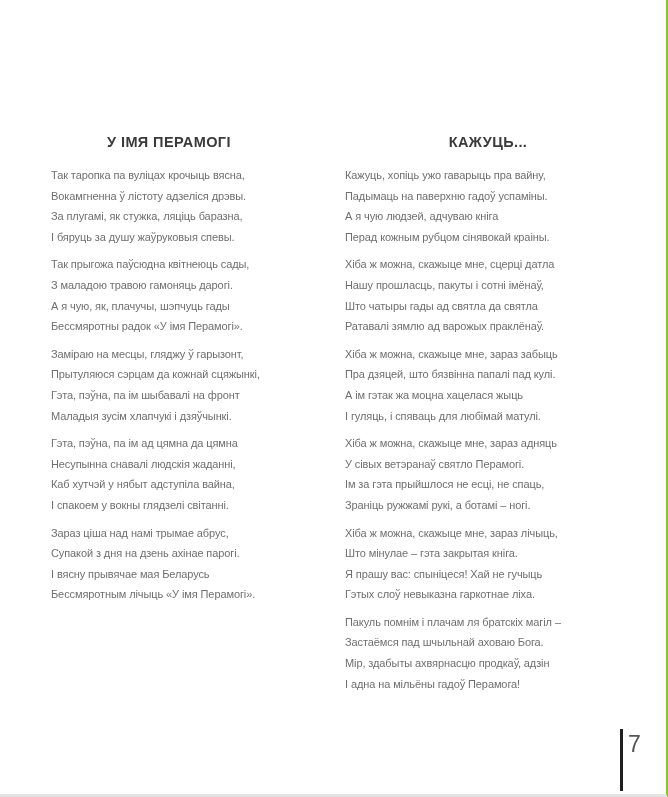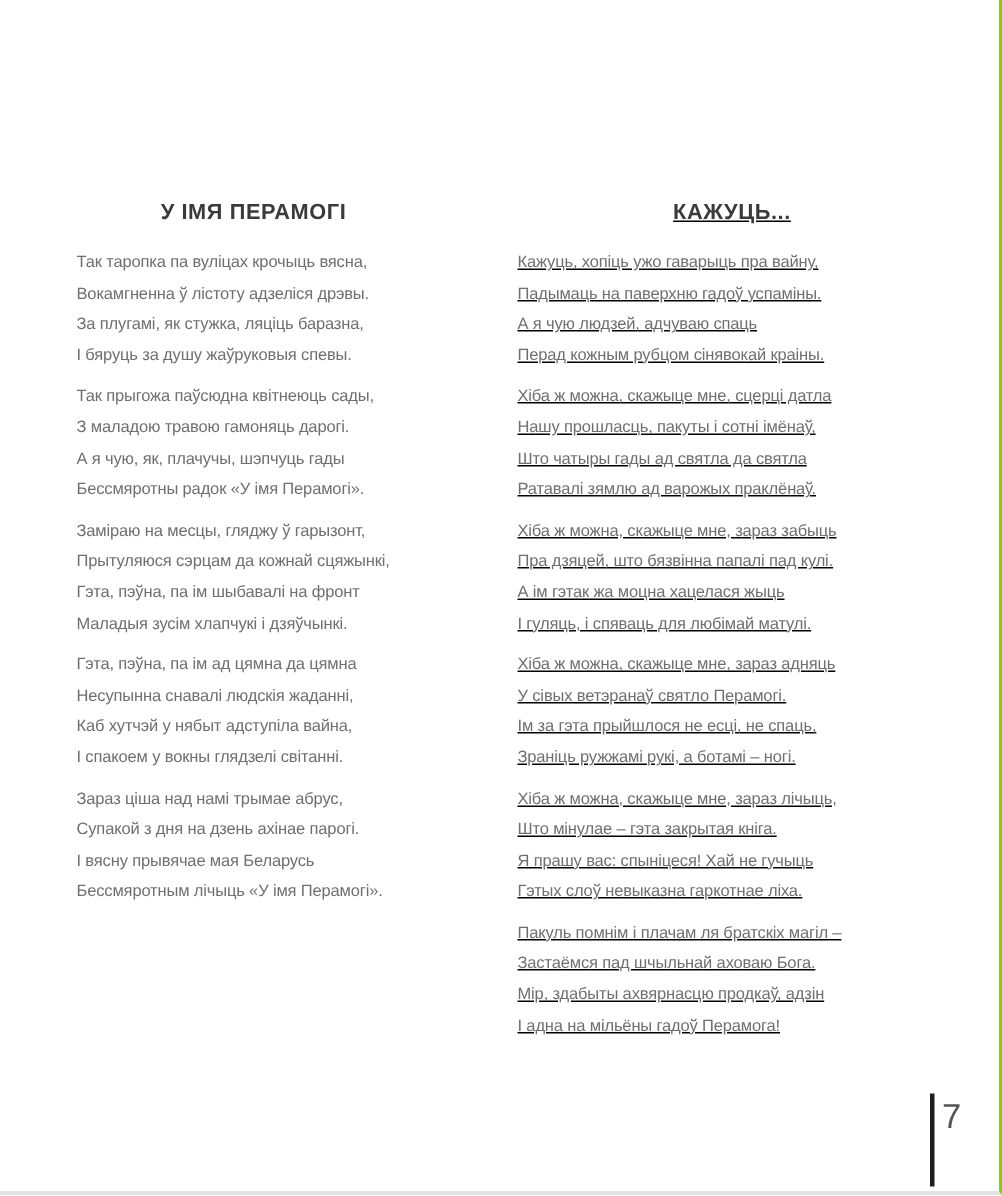--- a/index.html
+++ b/index.html
@@ -21,21 +21,21 @@
     overflow:hidden;
     font-family:"Liberation Sans","DejaVu Sans",sans-serif;
   }
   .content{
     display:flex;
     padding:133px 36px 0 51px;
     gap:24px;
   }
   .poem{flex:0 0 auto;}
   .poem--left{width:270px;}
-  .poem--right{width:286px;text-decoration:underline;}
+  .poem--right{width:286px;}
   .poem-title{
     margin:0 0 13px 0;
     font-size:14.5px;
     font-weight:bold;
     line-height:19px;
     letter-spacing:.4px;
     color:var(--title-color);
     text-align:center;
   }
   .poem--left .poem-title{margin-right:34px;}
@@ -72,21 +72,21 @@
           <p class="stanza"><span>Так таропка па вуліцах крочыць вясна,</span><br><span>Вокамгненна ў лістоту адзеліся дрэвы.</span><br><span>За плугамі, як стужка, ляціць баразна,</span><br><span>І бяруць за душу жаўруковыя спевы.</span></p>
           <p class="stanza"><span>Так прыгожа паўсюдна квітнеюць сады,</span><br><span>З маладою травою гамоняць дарогі.</span><br><span>А я чую, як, плачучы, шэпчуць гады</span><br><span>Бессмяротны радок «У імя Перамогі».</span></p>
           <p class="stanza"><span>Заміраю на месцы, гляджу ў гарызонт,</span><br><span>Прытуляюся сэрцам да кожнай сцяжынкі,</span><br><span>Гэта, пэўна, па ім шыбавалі на фронт</span><br><span>Маладыя зусім хлапчукі і дзяўчынкі.</span></p>
           <p class="stanza"><span>Гэта, пэўна, па ім ад цямна да цямна</span><br><span>Несупынна снавалі людскія жаданні,</span><br><span>Каб хутчэй у нябыт адступіла вайна,</span><br><span>І спакоем у вокны глядзелі світанні.</span></p>
           <p class="stanza"><span>Зараз ціша над намі трымае абрус,</span><br><span>Супакой з дня на дзень ахінае парогі.</span><br><span>І вясну прывячае мая Беларусь</span><br><span>Бессмяротным лічыць «У імя Перамогі».</span></p>
         </div>
     </section>
     <section class="poem poem--right">
       <h2 class="poem-title">КАЖУЦЬ...</h2>
       <div class="stanzas">
-          <p class="stanza"><span>Кажуць, хопіць ужо гаварыць пра вайну,</span><br><span>Падымаць на паверхню гадоў успаміны.</span><br><span>А я чую людзей, адчуваю спаць</span><br><span>Перад кожным рубцом сінявокай краіны.</span></p>
+          <p class="stanza"><span>Кажуць, хопіць ужо гаварыць пра вайну,</span><br><span>Падымаць на паверхню гадоў успаміны.</span><br><span>А я чую людзей, адчуваю кніга</span><br><span>Перад кожным рубцом сінявокай краіны.</span></p>
           <p class="stanza"><span>Хіба ж можна, скажыце мне, сцерці датла</span><br><span>Нашу прошласць, пакуты і сотні імёнаў,</span><br><span>Што чатыры гады ад святла да святла</span><br><span>Ратавалі зямлю ад варожых праклёнаў.</span></p>
           <p class="stanza"><span>Хіба ж можна, скажыце мне, зараз забыць</span><br><span>Пра дзяцей, што бязвінна папалі пад кулі.</span><br><span>А ім гэтак жа моцна хацелася жыць</span><br><span>І гуляць, і спяваць для любімай матулі.</span></p>
           <p class="stanza"><span>Хіба ж можна, скажыце мне, зараз адняць</span><br><span>У сівых ветэранаў святло Перамогі.</span><br><span>Ім за гэта прыйшлося не есці, не спаць,</span><br><span>Зраніць ружжамі рукі, а ботамі – ногі.</span></p>
           <p class="stanza"><span>Хіба ж можна, скажыце мне, зараз лічыць,</span><br><span>Што мінулае – гэта закрытая кніга.</span><br><span>Я прашу вас: спыніцеся! Хай не гучыць</span><br><span>Гэтых слоў невыказна гаркотнае ліха.</span></p>
           <p class="stanza"><span>Пакуль помнім і плачам ля братскіх магіл –</span><br><span>Застаёмся пад шчыльнай аховаю Бога.</span><br><span>Мір, здабыты ахвярнасцю продкаў, адзін</span><br><span>І адна на мільёны гадоў Перамога!</span></p>
         </div>
     </section>
   </div>
 
   <span class="page-rule"></span>

